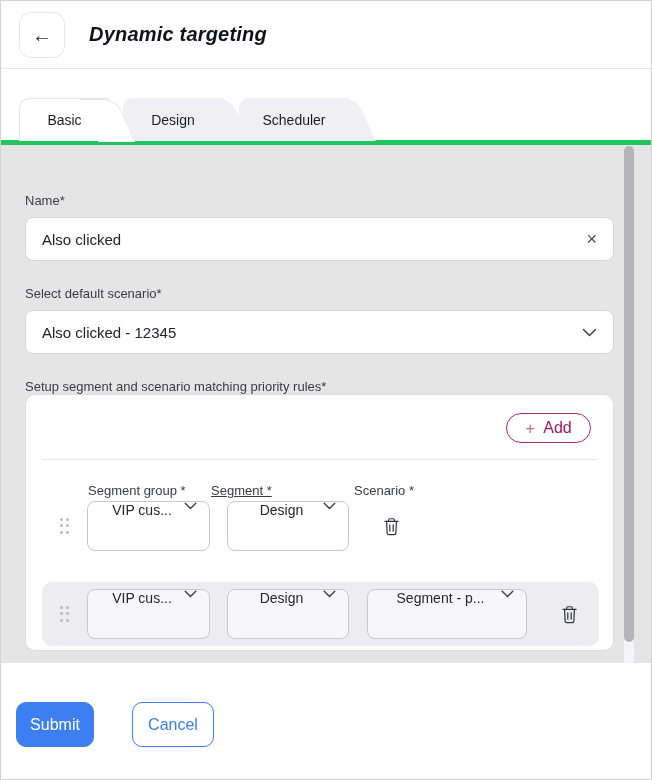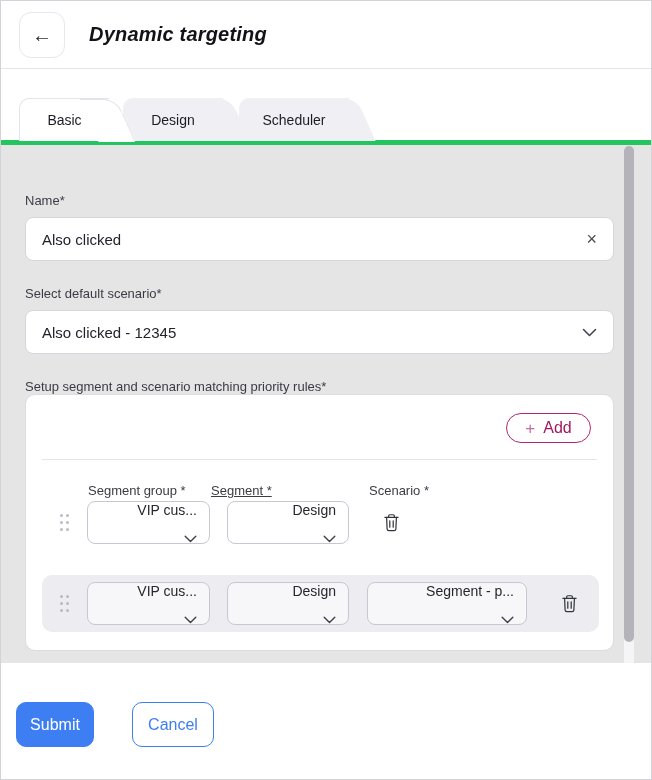--- a/index.html
+++ b/index.html
@@ -53,32 +53,32 @@
              display:flex; align-items:center; justify-content:center; cursor:pointer; }
   .add-btn .plus { font-size:17px; color:#bf6ba4; margin-right:8px; font-weight:400; line-height:1; }
   .add-btn .add-label { font-size:16px; color:#a1195e; }
   .rules-divider { position:absolute; top:64px; left:16px; right:16px; height:1px;
                    background:#e6e6ea; }
   .col-headers { display:flex; align-items:center; margin:88px 0 0 32px; }
   .col-headers .spacer { width:12px; }
   .col-h { font-size:13px; color:#3b3b45; padding-left:1px; }
   .col-h.c1 { margin-left:17px; width:123px; }
   .col-h.c2 { width:122px;text-decoration:underline; }
-  .col-h.c3 { margin-left:36px; width:160px; }
+  .col-h.c3 { margin-left:21px; width:160px; }
 
   .rule-row { display:flex; align-items:center; }
   .rule-row.plain { margin:3px 0 0 32px; }
   .rule-row-wrap { margin:31px 16px 0 16px; width:557px; padding:7px 16px;
                    background:#ececf1; border-radius:10px; }
   .drag { width:12px; height:20px; display:grid; grid-template-columns:repeat(2,1fr);
           grid-template-rows:repeat(3,1fr); justify-items:center; align-items:center;
           cursor:grab; }
   .drag i { width:3px; height:3px; border-radius:50%; background:#babac3; }
-  .mini-select { height:43px; border:1px solid #c8c8d2; border-radius:8px; background:#fff;
-                 display:flex; align-items:flex-end; padding:0 12px 0 12px; cursor:pointer;flex-direction:column; }
+  .mini-select { height:50px; border:1px solid #c8c8d2; border-radius:8px; background:#fff;
+                 display:flex; align-items:flex-start; padding:0 12px 0 12px; cursor:pointer; }
   .mini-select .value { flex:1; text-align:center; font-size:14px; color:#26262e;
                         white-space:nowrap; overflow:hidden; }
   .rule-row-wrap .mini-select { background:rgba(255,255,255,0.6); }
   .s1 { margin-left:17px; width:123px; }
   .s2 { margin-left:17px; width:122px; }
   .s3 { margin-left:18px; width:160px; }
   .trash-btn { margin-left:31px; width:22px; height:22px; display:flex; align-items:center;
                justify-content:center; background:none; border:none; cursor:pointer; }
 
   

